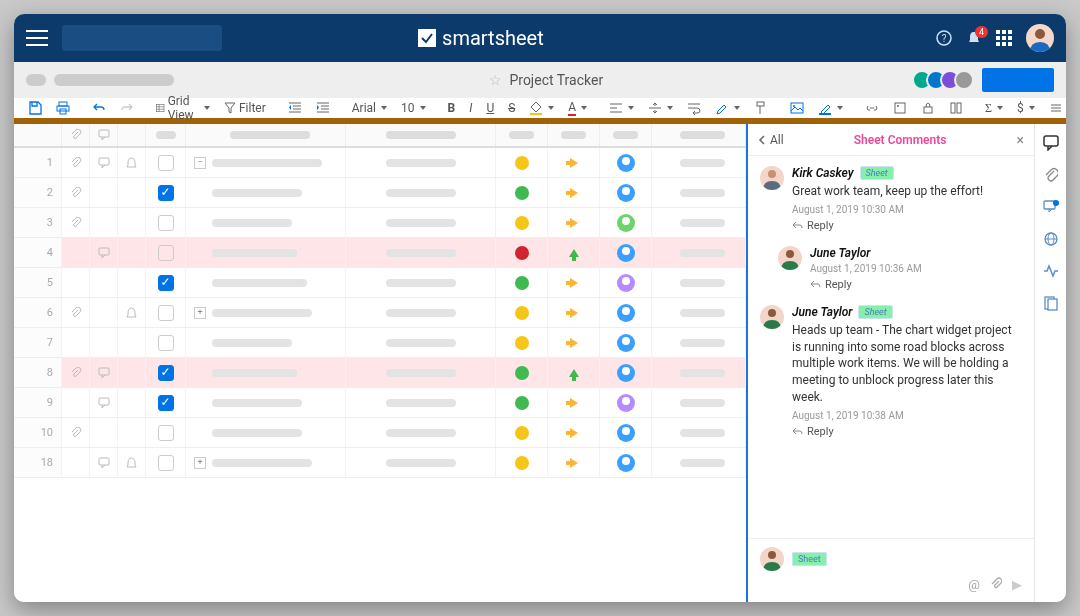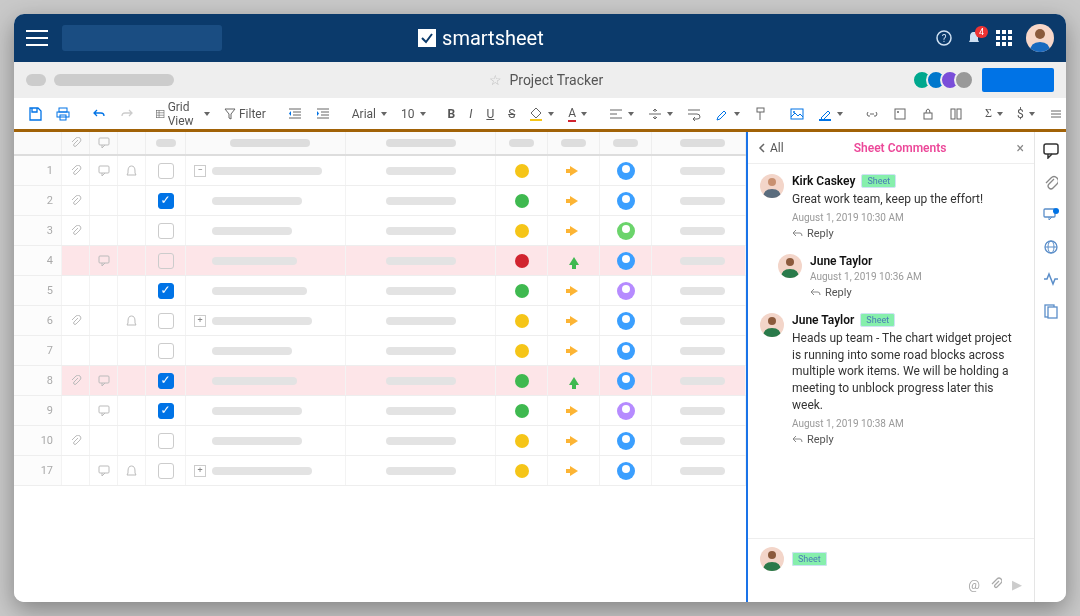--- a/index.html
+++ b/index.html
@@ -26,21 +26,21 @@
 .tb-skel1 { width: 20px; height: 12px; background: #ccc; border-radius: 6px; margin-right: 8px; }
 .tb-skel2 { width: 120px; height: 12px; background: #ccc; border-radius: 6px; }
 .tb-center { margin: 0 auto; display: flex; align-items: center; gap: 8px; }
 .star { color: #bbb; }
 .shared { display: flex; margin-right: 8px; }
 .shared .a { width: 20px; height: 20px; border-radius: 50%; border: 2px solid #eee; margin-left: -6px; }
 .shared .a1 { background: #00a88e; } .shared .a2 { background: #0077cc; } .shared .a3 { background: #7a4ed9; } .shared .a4 { background: #999; }
 .share-btn { width: 72px; height: 24px; background: #0073e6; border-radius: 2px; }
 
 
-.toolbar { height: 34px; border-bottom: 3px solid #a16207; display: flex; align-items: center; padding: 0 8px; gap: 2px; font-size: 12px; color: #555; }
+.toolbar { height: 26px; border-bottom: 6px solid #a16207; display: flex; align-items: center; padding: 0 8px; gap: 2px; font-size: 12px; color: #555; }
 .tb-btn { padding: 4px 6px; display: flex; align-items: center; gap: 3px; border-radius: 2px; cursor: pointer; }
 .tb-sep { width: 1px; height: 20px; background: #e0e0e0; margin: 0 3px; }
 .tb-caret { border-left: 3px solid transparent; border-right: 3px solid transparent; border-top: 4px solid #666; margin-left: 2px; }
 
 
 .main { flex: 1; display: flex; overflow: hidden; }
 .sheet { flex: 1; overflow: hidden; background: #fff; position: relative; }
 .hdr-row { height: 24px; display: flex; border-bottom: 2px solid #ddd; background: #fafafa; }
 .hdr-row .c { border-right: 1px solid #eee; display: flex; align-items: center; justify-content: center; }
 .rownum-h { width: 48px; flex-shrink: 0; }
@@ -93,21 +93,21 @@
 .p-back { display: flex; align-items: center; gap: 4px; cursor: pointer; }
 .p-title { margin: 0 auto; font-weight: 600; color: #ec4899; }
 .p-close { cursor: pointer; font-size: 14px; color: #888; }
 
 .p-body { flex: 1; overflow-y: auto; padding: 10px 12px; font-size: 12px; color: #333; }
 .comment { display: flex; gap: 8px; margin-bottom: 14px; }
 .comment.nested { padding-left: 18px; }
 .c-av { width: 24px; height: 24px; border-radius: 50%; background: #f3d5c9; flex-shrink: 0; overflow: hidden; display: flex; align-items: flex-end; justify-content: center; }
 .c-av svg { width: 24px; height: 24px; }
 .c-body { flex: 1; }
-.c-head { display: flex; align-items: center; gap: 6px; margin-bottom: 3px; }
+.c-head { display: flex; align-items: center; gap: 6px; margin-bottom: 3px; font-style: italic; }
 .c-name { font-weight: 600; color: #111; font-size: 12px; }
 .c-tag { font-size: 9px; background: #86efac; color: #4a7cb5; padding: 1px 5px; border-radius: 2px; border: 1px solid #cfe2f4; }
 .c-text { font-size: 12px; color: #333; line-height: 1.4; margin-bottom: 4px; }
 .c-time { font-size: 10px; color: #999; margin-bottom: 4px; }
 .c-reply { font-size: 11px; color: #555; display: flex; align-items: center; gap: 4px; cursor: pointer; }
 
 .p-foot { padding: 8px 12px 10px; border-top: 1px solid #eee; }
 .compose { display: flex; gap: 8px; align-items: flex-start; margin-bottom: 6px; }
 .compose .inp-area { flex: 1; }
 .compose .inp { font-size: 12px; color: #aaa; padding-top: 2px; }
@@ -733,21 +733,21 @@
               <div class="arrow arr-rt"></div>
             </div>
             <div class="cell cav">
               <div class="av av-blue"></div>
             </div>
             <div class="cell ctext">
               <div class="bar"></div>
             </div>
           </div>
           <div class="row">
-            <div class="cell rownum">17</div>
+            <div class="cell rownum">18</div>
             <div class="cell ic"></div>
             <div class="cell ic">
               <svg width="12" height="12" viewBox="0 0 12 12">
                 <rect x="1" y="1" width="10" height="7" rx="1" fill="none" stroke="#bbb"></rect>
                 <path d="M4 8 L4 11 L7 8" fill="none" stroke="#bbb"></path>
               </svg>
             </div>
             <div class="cell ic">
               <svg width="11" height="12" viewBox="0 0 11 12">
                 <path d="M5.5 1 Q2 1 2 6 L2 8 L1 10 L10 10 L9 8 L9 6 Q9 1 5.5 1 Z" fill="none" stroke="#bbb"></path>

